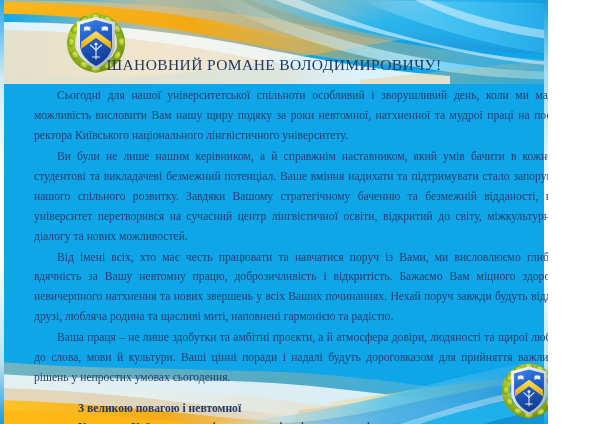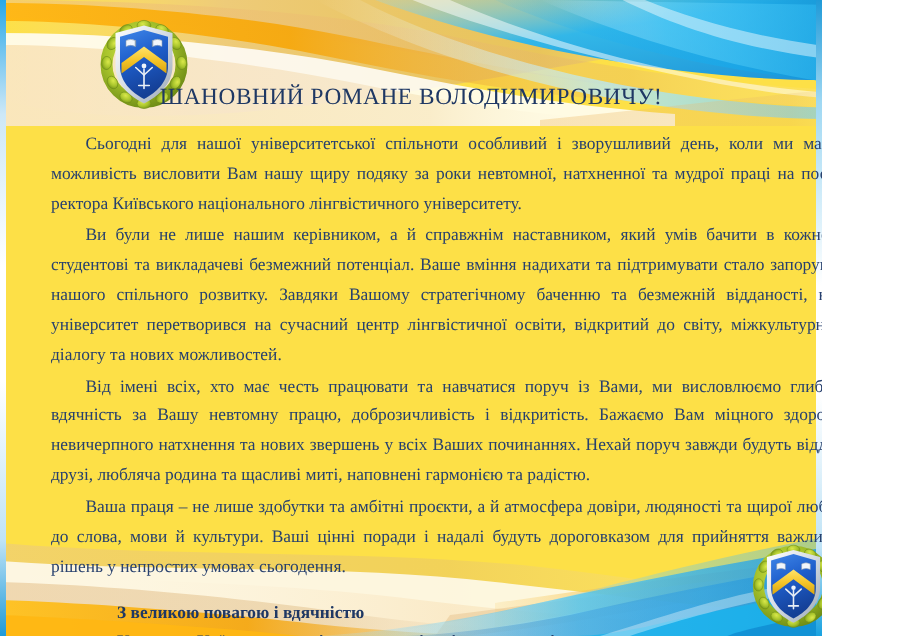--- a/index.html
+++ b/index.html
@@ -9,21 +9,21 @@
   }
   body {
     font-family: "Liberation Serif", "DejaVu Serif", serif;
   }
 
   #page {
     position: relative;
     width: 548px;
     height: 424px;
     overflow: hidden;
-    background: #fde047;
+    background: #0ea5e9;
   }
 
   
   .band {
     position: absolute;
     left: 0;
     width: 600px;
     overflow: hidden;
     pointer-events: none;
   }
@@ -298,21 +298,21 @@
 
   <div class="title">ШАНОВНИЙ РОМАНЕ ВОЛОДИМИРОВИЧУ!</div>
 
   <div class="body-text">
     <p>Сьогодні для нашої університетської спільноти особливий і зворушливий день, коли ми маємо можливість висловити Вам нашу щиру подяку за роки невтомної, натхненної та мудрої праці на посаді ректора Київського національного лінгвістичного університету.</p>
     <p>Ви були не лише нашим керівником, а й справжнім наставником, який умів бачити в кожному студентові та викладачеві безмежний потенціал. Ваше вміння надихати та підтримувати стало запорукою нашого спільного розвитку. Завдяки Вашому стратегічному баченню та безмежній відданості, наш університет перетворився на сучасний центр лінгвістичної освіти, відкритий до світу, міжкультурного діалогу та нових можливостей.</p>
     <p>Від імені всіх, хто має честь працювати та навчатися поруч із Вами, ми висловлюємо глибоку вдячність за Вашу невтомну працю, доброзичливість і відкритість. Бажаємо Вам міцного здоров'я, невичерпного натхнення та нових звершень у всіх Ваших починаннях. Нехай поруч завжди будуть віддані друзі, любляча родина та щасливі миті, наповнені гармонією та радістю.</p>
     <p>Ваша праця – не лише здобутки та амбітні проєкти, а й атмосфера довіри, людяності та щирої любові до слова, мови й культури. Ваші цінні поради і надалі будуть дороговказом для прийняття важливих рішень у непростих умовах сьогодення.</p>
 
     <div class="signature">
-      <div>З великою повагою і вдячністю</div>
+      <div>З великою повагою і невтомної</div>
       <div>Колектив Київського національного лінгвістичного університету</div>
     </div>
   </div>
 
   <div class="emblem-bottom">
     <svg viewBox="0 0 60 63" xmlns="http://www.w3.org/2000/svg">
       <g>
         <circle cx="30" cy="32" r="25" fill="none" stroke="url(#wrGrad)" stroke-width="8"></circle>
         <g fill="url(#wrGrad)" stroke="#6f8d16" stroke-width="0.4">
           <ellipse cx="30" cy="6" rx="4.6" ry="3.4"></ellipse>

